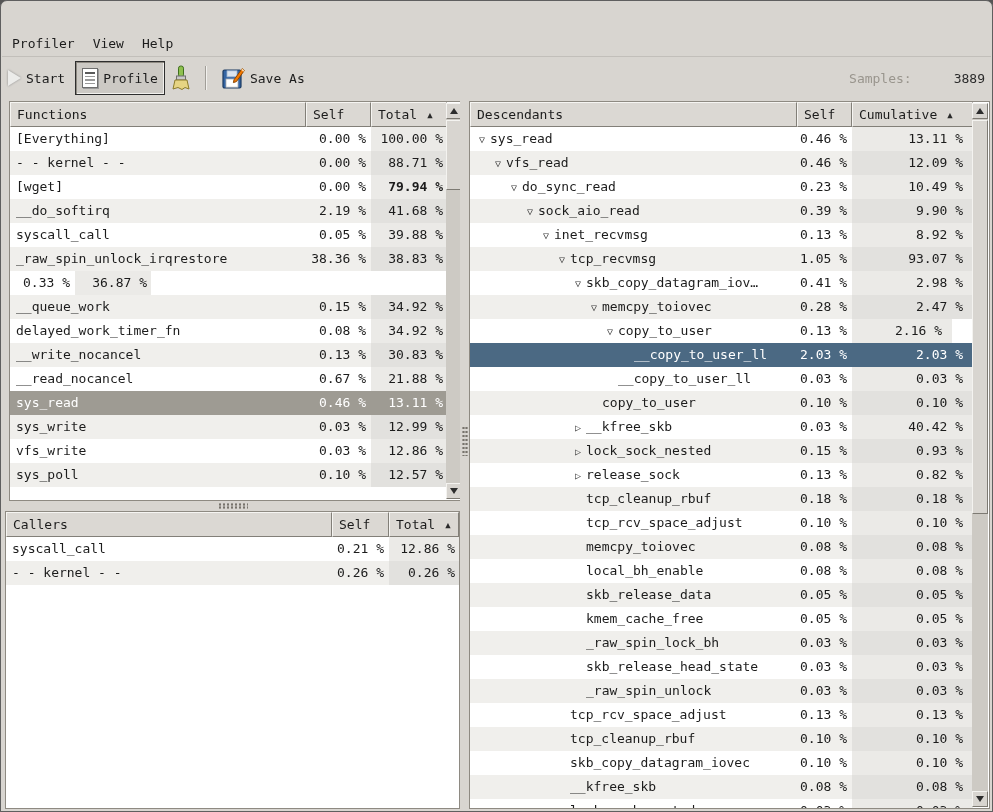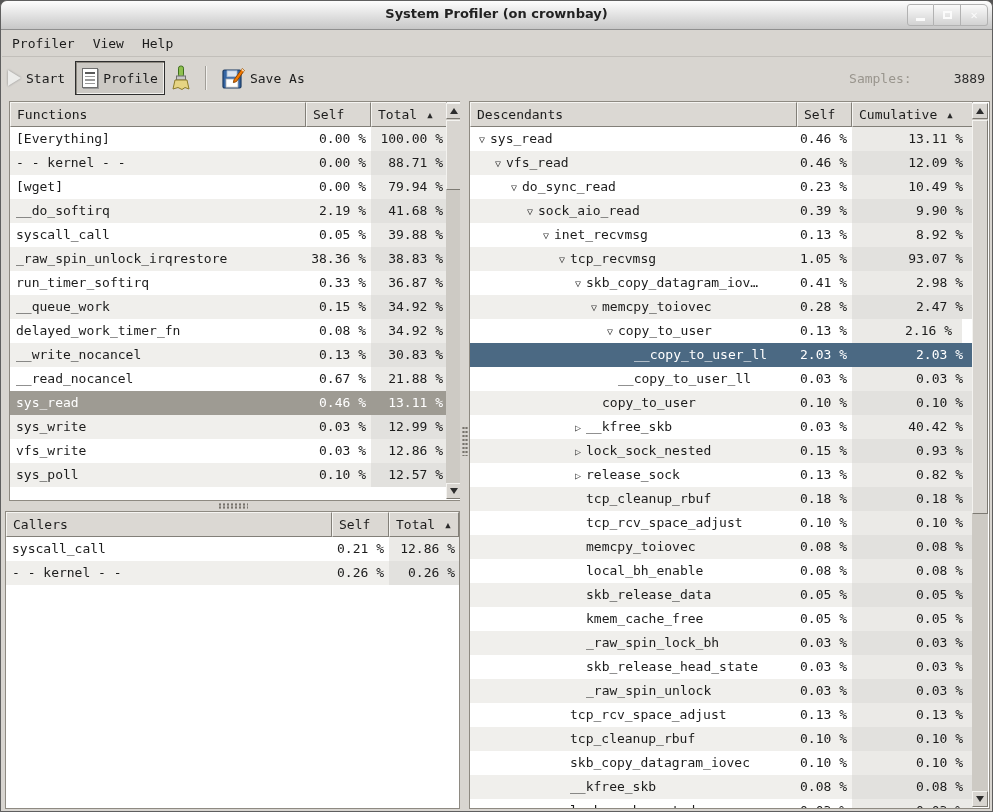--- a/index.html
+++ b/index.html
@@ -90,34 +90,20 @@
   .dots-h{position:absolute;left:50%;top:50%;transform:translate(-50%,-50%);width:30px;height:6px;
     background-image:radial-gradient(circle,#77736c 1px,transparent 1.3px);background-size:4px 3px;}
   .dots-v{position:absolute;left:50%;top:50%;transform:translate(-50%,-50%);width:6px;height:30px;
     background-image:radial-gradient(circle,#77736c 1px,transparent 1.3px);background-size:3px 4px;}
 </style>
 </head>
 <body>
 
 <div class="window">
 
-  <div class="titlebar">
-    <div class="title">System Profiler (on crownbay)</div>
-    <div class="winbtns">
-      <div class="winbtn">
-          <span class="glyph-min"></span>
-        </div>
-      <div class="winbtn">
-          <span class="glyph-max"></span>
-        </div>
-      <div class="winbtn">
-          <span class="glyph-close">✕</span>
-        </div>
-    </div>
-  </div>
 
   <div class="menubar">
     <span class="menuitem">Profiler</span>
     <span class="menuitem">View</span>
     <span class="menuitem">Help</span>
   </div>
 
   <div class="toolbar">
     <div class="tbtn">
       <span class="icon-play"></span>
@@ -176,39 +162,38 @@
           <div class="tcell" style="width: 76px; padding-right: 4px;">100.00 %</div>
         </div>
         <div class="row alt">
           <div class="ncell" style="width: 296px;">- - kernel - -</div>
           <div class="scell" style="width: 65px; padding-right: 5px;">0.00 %</div>
           <div class="tcell" style="width: 76px; padding-right: 4px;">88.71 %</div>
         </div>
         <div class="row">
           <div class="ncell" style="width: 296px;">[wget]</div>
           <div class="scell" style="width: 65px; padding-right: 5px;">0.00 %</div>
-          <div class="tcell" style="width: 76px; padding-right: 4px;">79.94 %</div>
+          <div class="tcell" style="width: 76px; padding-right: 4px; font-weight: bold;">79.94 %</div>
         </div>
         <div class="row alt">
           <div class="ncell" style="width: 296px;">__do_softirq</div>
           <div class="scell" style="width: 65px; padding-right: 5px;">2.19 %</div>
           <div class="tcell" style="width: 76px; padding-right: 4px;">41.68 %</div>
         </div>
         <div class="row">
           <div class="ncell" style="width: 296px;">syscall_call</div>
           <div class="scell" style="width: 65px; padding-right: 5px;">0.05 %</div>
           <div class="tcell" style="width: 76px; padding-right: 4px;">39.88 %</div>
         </div>
         <div class="row alt">
           <div class="ncell" style="width: 296px;">_raw_spin_unlock_irqrestore</div>
           <div class="scell" style="width: 65px; padding-right: 5px;">38.36 %</div>
           <div class="tcell" style="width: 76px; padding-right: 4px;">38.83 %</div>
         </div>
         <div class="row">
-          <div class="ncell" style="width: 296px;">run_timer_softirq</div>
           <div class="scell" style="width: 65px; padding-right: 5px;">0.33 %</div>
           <div class="tcell" style="width: 76px; padding-right: 4px;">36.87 %</div>
         </div>
         <div class="row alt">
           <div class="ncell" style="width: 296px;">__queue_work</div>
           <div class="scell" style="width: 65px; padding-right: 5px;">0.15 %</div>
           <div class="tcell" style="width: 76px; padding-right: 4px;">34.92 %</div>
         </div>
         <div class="row">
           <div class="ncell" style="width: 296px;">delayed_work_timer_fn</div>
@@ -342,21 +327,21 @@
           <div class="tcell" style="width: 121px; padding-right: 10px;">2.98 %</div>
         </div>
         <div class="row alt">
           <div class="ncell" style="width: 327px; padding-left: 116px;"><span class="exp">▽</span>memcpy_toiovec</div>
           <div class="scell" style="width: 55px; padding-right: 5px;">0.28 %</div>
           <div class="tcell" style="width: 121px; padding-right: 10px;">2.47 %</div>
         </div>
         <div class="row">
           <div class="ncell" style="width: 327px; padding-left: 132px;"><span class="exp">▽</span>copy_to_user</div>
           <div class="scell" style="width: 55px; padding-right: 5px;">0.13 %</div>
-          <div class="tcell" style="width: 110px; padding-right: 10px; padding-left: 12px;">2.16 %</div>
+          <div class="tcell" style="width: 100px; padding-right: 10px; padding-left: 12px;">2.16 %</div>
         </div>
         <div class="row alt sel-blue">
           <div class="ncell" style="width: 327px; padding-left: 148px;"><span class="exp"></span>__copy_to_user_ll</div>
           <div class="scell" style="width: 55px; padding-right: 5px;">2.03 %</div>
           <div class="tcell" style="width: 121px; padding-right: 10px;">2.03 %</div>
         </div>
         <div class="row">
           <div class="ncell" style="width: 327px; padding-left: 132px;"><span class="exp"></span>__copy_to_user_ll</div>
           <div class="scell" style="width: 55px; padding-right: 5px;">0.03 %</div>
           <div class="tcell" style="width: 121px; padding-right: 10px;">0.03 %</div>

